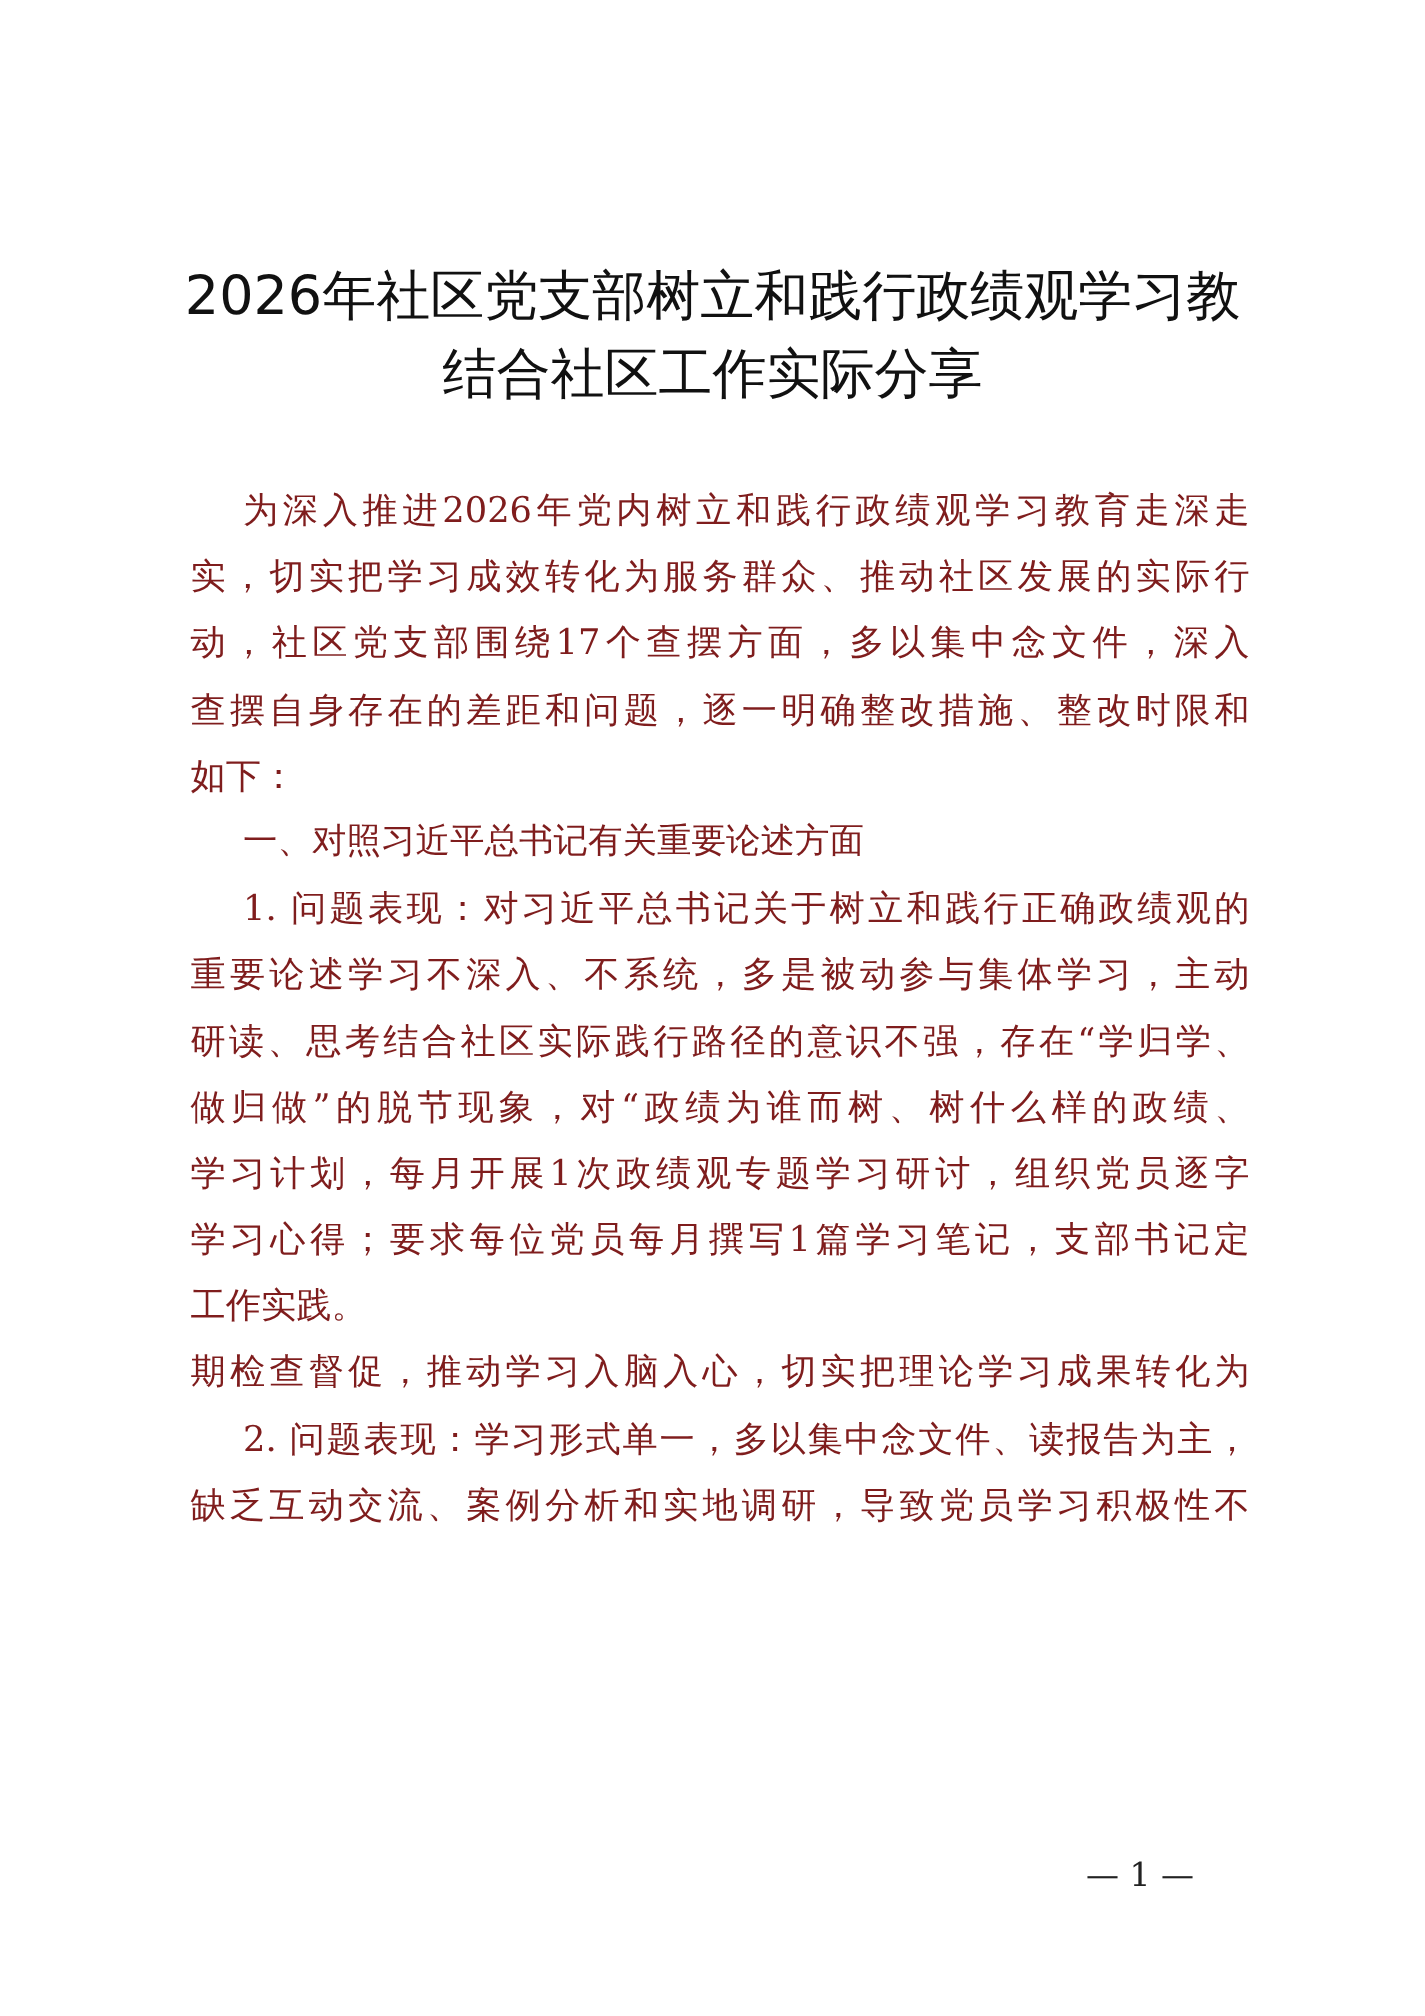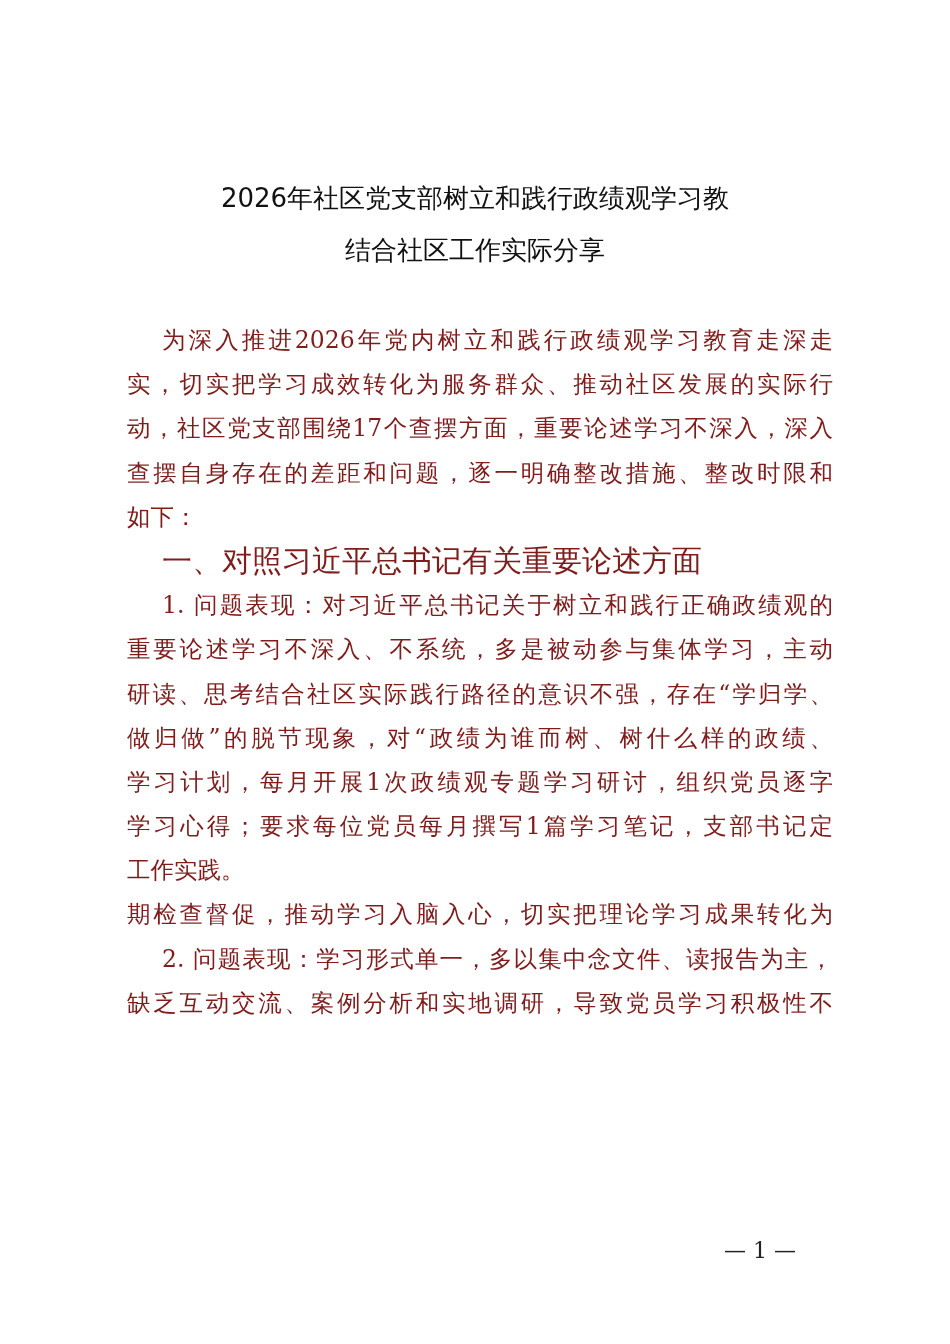--- a/index.html
+++ b/index.html
@@ -21,21 +21,21 @@
       height: 1344px;
       background: #ffffff;
     }
     .title {
       position: absolute;
       left: 100px;
       width: 750px;
       top: 172px;
       text-align: center;
       font-family: "DejaVu Sans", sans-serif;
-      font-size: 26px;
+      font-size: 36px;
       line-height: 52px;
       color: #111;
       letter-spacing: 0px;
     }
     .title .line { display: block; white-space: nowrap; }
     .body {
       position: absolute;
       left: 127px;
       width: 706px;
       top: 318px;
@@ -50,21 +50,21 @@
       text-align: justify;
       text-align-last: justify;
       height: 44.2px;
     }
     .body .line.last {
       text-align-last: left;
     }
     .body .line.indent { padding-left: 35px; }
     .body .heading {
       font-family: "DejaVu Sans", sans-serif;
-      font-size: 30px;
+      font-size: 23px;
       text-align-last: left;
     }
     .page-number {
       position: absolute;
       left: 720px;
       top: 1238px;
       width: 80px;
       text-align: center;
       font-family: "DejaVu Serif", serif;
       font-size: 22px;
@@ -79,21 +79,21 @@
 
   <div class="title">
     <span class="line">2026年社区党支部树立和践行政绩观学习教</span>
     <span class="line">结合社区工作实际分享</span>
   </div>
 
   <div class="body">
     <div>
       <span class="line indent">为深入推进2026年党内树立和践行政绩观学习教育走深走</span>
       <span class="line">实，切实把学习成效转化为服务群众、推动社区发展的实际行</span>
-      <span class="line">动，社区党支部围绕17个查摆方面，重要论述学习不深入，深入</span>
+      <span class="line">动，社区党支部围绕17个查摆方面，多以集中念文件，深入</span>
       <span class="line">查摆自身存在的差距和问题，逐一明确整改措施、整改时限和</span>
       <span class="line last">如下：</span>
     </div>
 
     <span class="line indent heading">一、对照习近平总书记有关重要论述方面</span>
 
     <div>
       <span class="line indent">1. 问题表现：对习近平总书记关于树立和践行正确政绩观的</span>
       <span class="line">重要论述学习不深入、不系统，多是被动参与集体学习，主动</span>
       <span class="line">研读、思考结合社区实际践行路径的意识不强，存在“学归学、</span>

